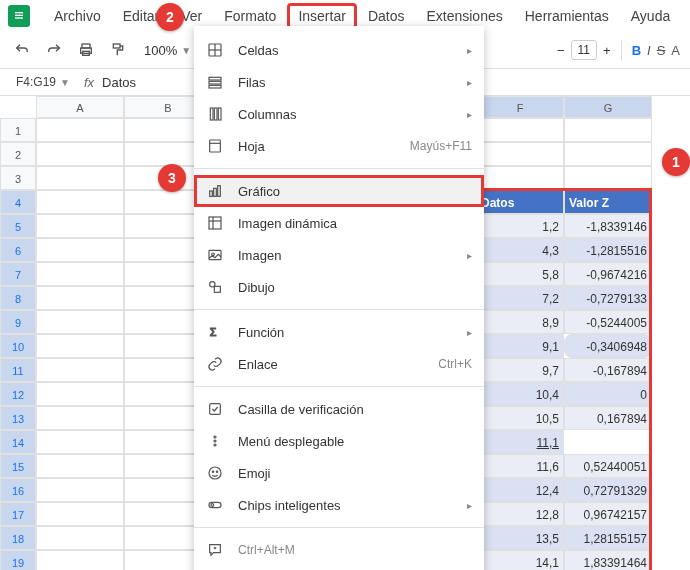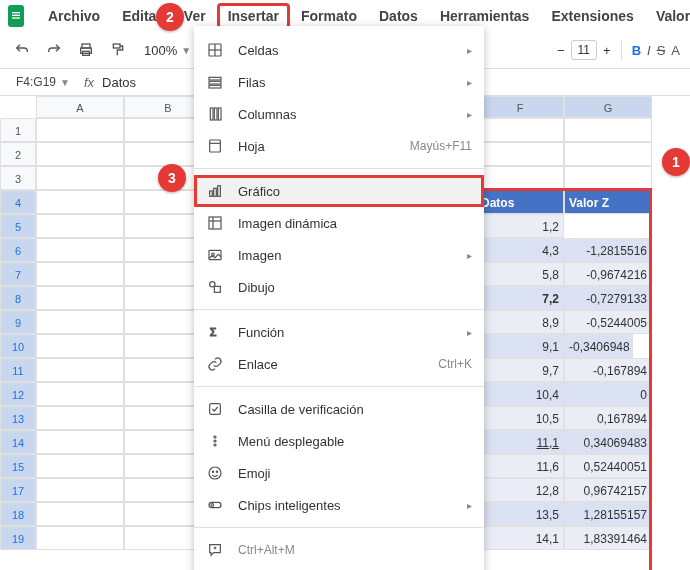--- a/index.html
+++ b/index.html
@@ -1,20 +1,20 @@
 <!DOCTYPE html>
 <html><head>
 <meta charset="utf-8">
 <style>
   * { box-sizing: border-box; margin: 0; padding: 0; font-family: Arial, sans-serif; }
   body { width: 690px; height: 570px; overflow: hidden; background: #fff; position: relative; font-size: 13px; color: #333; }
   .topbar { display: flex; align-items: center; padding: 4px 8px; gap: 4px; }
   .logo { width: 22px; height: 22px; background: #0f9d58; border-radius: 3px; display: flex; align-items: center; justify-content: center; color: #fff; font-size: 10px; }
   .menubar { display: flex; gap: 2px; padding-left: 10px; }
-  .menubar .menu-item { padding: 4px 10px; font-size: 14px; color: #444; cursor: pointer; border-radius: 3px; font-weight: bold; }
+  .menubar .menu-item { padding: 4px 10px; font-size: 14px; color: #444; cursor: pointer; border-radius: 3px; }
   .menubar .menu-item.active { outline: 3px solid #e53935; outline-offset: -2px; }
   .toolbar { display: flex; align-items: center; gap: 8px; padding: 6px 10px; border-bottom: 1px solid #e0e0e0; }
   .tbtn { width: 24px; height: 24px; display:flex; align-items:center; justify-content:center; color:#555; cursor:pointer; }
   .zoom { font-size:13px; color:#333; padding: 0 6px; display:flex; align-items:center; gap:4px;}
   .toolbar-right { display:flex; align-items:center; gap:6px; margin-left:auto; }
   .fontsize-box { border:1px solid #ccc; border-radius:3px; padding:2px 6px; font-size:12px; display:flex; align-items:center; gap:4px;}
   .bold { font-weight:bold; color:#1a73e8; }
   .fxbar { display:flex; align-items:center; gap:8px; padding:4px 10px; border-bottom:1px solid #e0e0e0; font-size:13px; }
   .namebox { padding:2px 6px; font-size:12px; color:#444; display:flex; align-items:center; gap:4px;}
   .fx { font-style:italic; color:#666; }
@@ -51,26 +51,26 @@
         <rect x="3" y="3" width="18" height="18" rx="2" fill="#0f9d58"></rect>
         <rect x="6" y="6" width="12" height="2" fill="#fff"></rect>
         <rect x="6" y="10" width="12" height="2" fill="#fff"></rect>
         <rect x="6" y="14" width="12" height="2" fill="#fff"></rect>
       </svg>
   </div>
   <div class="menubar" id="menubar">
       <div class="menu-item">Archivo</div>
       <div class="menu-item">Editar</div>
       <div class="menu-item">Ver</div>
+      <div class="menu-item">Formato</div>
       <div class="menu-item active">Insertar</div>
-      <div class="menu-item">Formato</div>
       <div class="menu-item">Datos</div>
+      <div class="menu-item">Extensiones</div>
       <div class="menu-item">Herramientas</div>
-      <div class="menu-item">Extensiones</div>
-      <div class="menu-item">Valor</div>
+      <div class="menu-item">Ayuda</div>
     </div>
 </div>
 
 <div class="toolbar">
   <div class="tbtn">
       <svg viewBox="0 0 24 24" fill="none" stroke="#555" stroke-width="2">
         <path d="M9 14l-5-5 5-5"></path>
         <path d="M4 9h11a5 5 0 015 5v1"></path>
       </svg>
     </div>
@@ -172,20 +172,21 @@
         <div class="cell header-cell" style="width: 88px;">Valor Z</div>
       </div>
       <div class="row">
         <div class="row-header sel">5</div>
         <div class="cell" style="width: 88px;"></div>
         <div class="cell" style="width: 88px;"></div>
         <div class="cell" style="width: 88px;"></div>
         <div class="cell" style="width: 88px;"></div>
         <div class="cell" style="width: 88px;"></div>
         <div class="cell selband0" style="width: 88px;">1,2</div>
+        <div class="cell selband0" style="width: 88px;">-1,8339146</div>
       </div>
       <div class="row">
         <div class="row-header sel">6</div>
         <div class="cell" style="width: 88px;"></div>
         <div class="cell" style="width: 88px;"></div>
         <div class="cell" style="width: 88px;"></div>
         <div class="cell" style="width: 88px;"></div>
         <div class="cell" style="width: 88px;"></div>
         <div class="cell selband1" style="width: 88px;">4,3</div>
         <div class="cell selband1" style="width: 88px;">-1,2815516</div>
@@ -200,42 +201,42 @@
         <div class="cell selband0" style="width: 88px;">5,8</div>
         <div class="cell selband0" style="width: 88px;">-0,9674216</div>
       </div>
       <div class="row">
         <div class="row-header sel">8</div>
         <div class="cell" style="width: 88px;"></div>
         <div class="cell" style="width: 88px;"></div>
         <div class="cell" style="width: 88px;"></div>
         <div class="cell" style="width: 88px;"></div>
         <div class="cell" style="width: 88px;"></div>
-        <div class="cell selband1" style="width: 88px; font-weight: bold;">7,2</div>
+        <div class="cell selband1" style="width: 88px;">7,2</div>
         <div class="cell selband1" style="width: 88px;">-0,7279133</div>
       </div>
       <div class="row">
         <div class="row-header sel">9</div>
         <div class="cell" style="width: 88px;"></div>
         <div class="cell" style="width: 88px;"></div>
         <div class="cell" style="width: 88px;"></div>
         <div class="cell" style="width: 88px;"></div>
         <div class="cell" style="width: 88px;"></div>
         <div class="cell selband0" style="width: 88px;">8,9</div>
         <div class="cell selband0" style="width: 88px;">-0,5244005</div>
       </div>
       <div class="row">
         <div class="row-header sel">10</div>
         <div class="cell" style="width: 88px;"></div>
         <div class="cell" style="width: 88px;"></div>
         <div class="cell" style="width: 88px;"></div>
         <div class="cell" style="width: 88px;"></div>
         <div class="cell" style="width: 88px;"></div>
         <div class="cell selband1" style="width: 88px;">9,1</div>
-        <div class="cell selband1" style="width: 69px;">-0,3406948</div>
+        <div class="cell selband1" style="width: 88px; border-radius: 8px;">-0,3406948</div>
       </div>
       <div class="row">
         <div class="row-header sel">11</div>
         <div class="cell" style="width: 88px;"></div>
         <div class="cell" style="width: 88px;"></div>
         <div class="cell" style="width: 88px;"></div>
         <div class="cell" style="width: 88px;"></div>
         <div class="cell" style="width: 88px;"></div>
         <div class="cell selband0" style="width: 88px;">9,7</div>
         <div class="cell selband0" style="width: 88px;">-0,167894</div>
@@ -261,31 +262,40 @@
         <div class="cell selband0" style="width: 88px;">0,167894</div>
       </div>
       <div class="row">
         <div class="row-header sel">14</div>
         <div class="cell" style="width: 88px;"></div>
         <div class="cell" style="width: 88px;"></div>
         <div class="cell" style="width: 88px;"></div>
         <div class="cell" style="width: 88px;"></div>
         <div class="cell" style="width: 88px;"></div>
         <div class="cell selband1" style="width: 88px; text-decoration: underline;">11,1</div>
-        <div class="cell selband1" style="width: 88px;">0,34069483</div>
       </div>
       <div class="row">
         <div class="row-header sel">15</div>
         <div class="cell" style="width: 88px;"></div>
         <div class="cell" style="width: 88px;"></div>
         <div class="cell" style="width: 88px;"></div>
         <div class="cell" style="width: 88px;"></div>
         <div class="cell" style="width: 88px;"></div>
         <div class="cell selband0" style="width: 88px;">11,6</div>
         <div class="cell selband0" style="width: 88px;">0,52440051</div>
+      </div>
+      <div class="row">
+        <div class="row-header sel">16</div>
+        <div class="cell" style="width: 88px;"></div>
+        <div class="cell" style="width: 88px;"></div>
+        <div class="cell" style="width: 88px;"></div>
+        <div class="cell" style="width: 88px;"></div>
+        <div class="cell" style="width: 88px;"></div>
+        <div class="cell selband1" style="width: 88px;">12,4</div>
+        <div class="cell selband1" style="width: 88px;">0,72791329</div>
       </div>
       <div class="row">
         <div class="row-header sel">17</div>
         <div class="cell" style="width: 88px;"></div>
         <div class="cell" style="width: 88px;"></div>
         <div class="cell" style="width: 88px;"></div>
         <div class="cell" style="width: 88px;"></div>
         <div class="cell" style="width: 88px;"></div>
         <div class="cell selband0" style="width: 88px;">12,8</div>
         <div class="cell selband0" style="width: 88px;">0,96742157</div>

